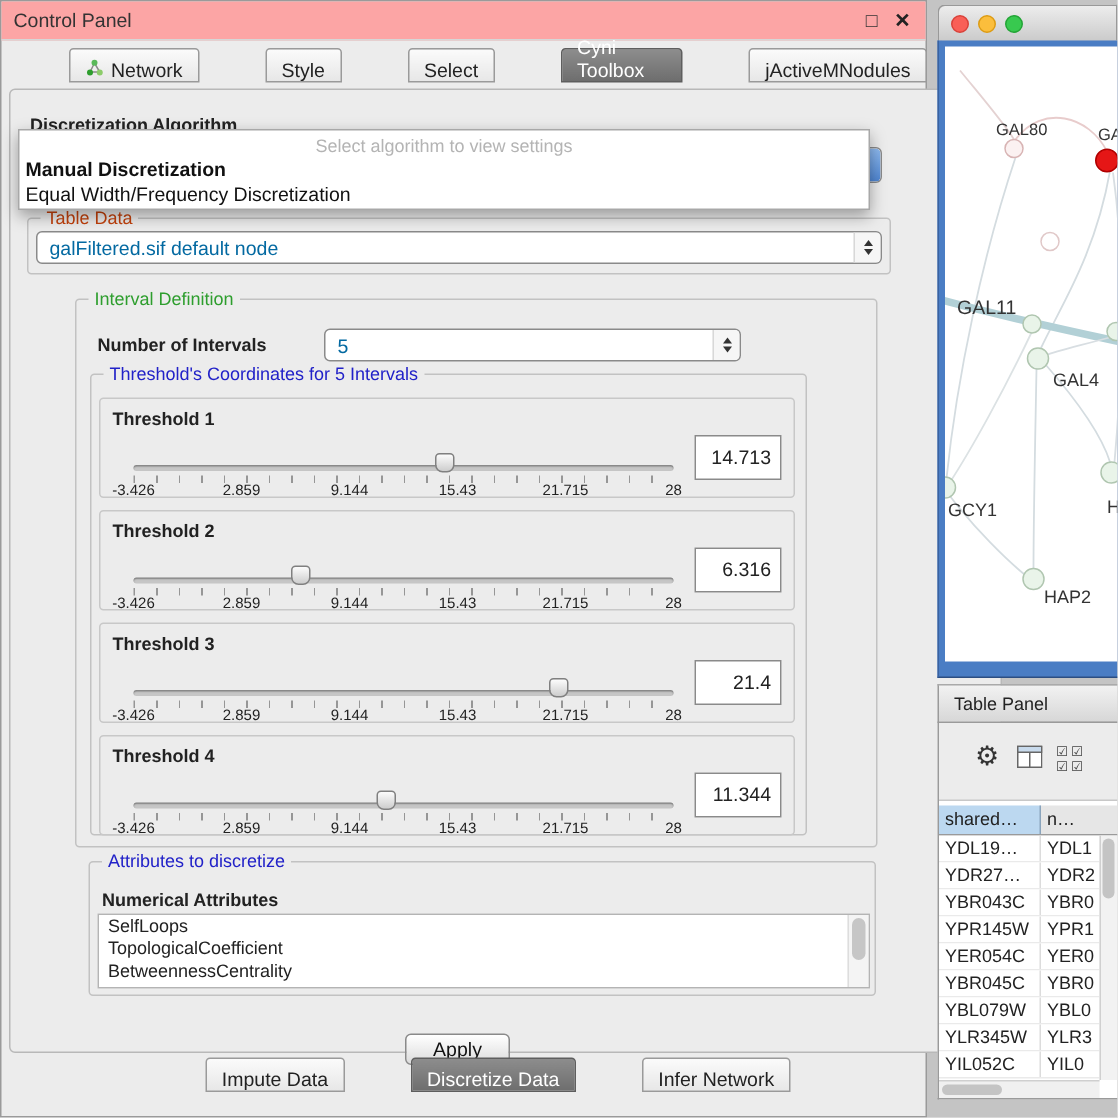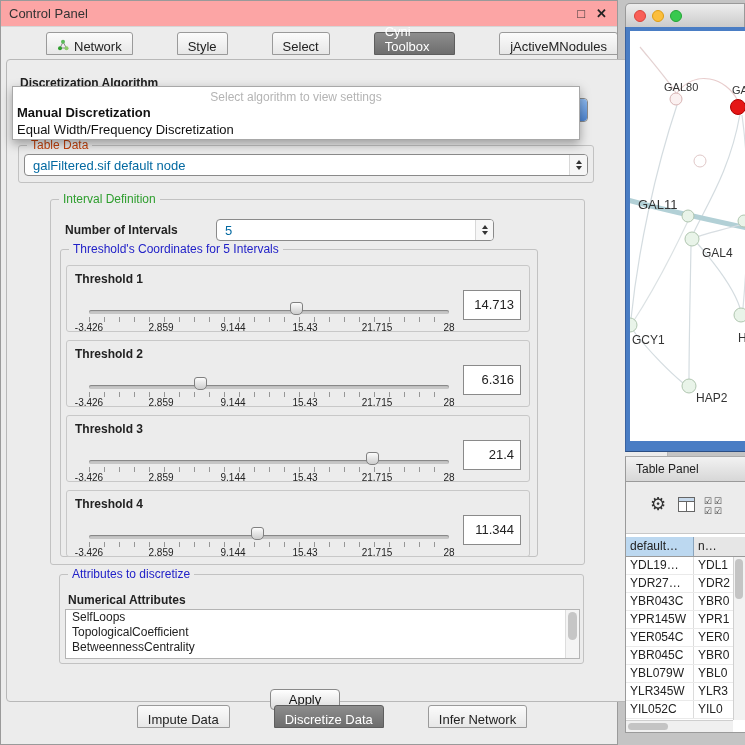--- a/index.html
+++ b/index.html
@@ -395,21 +395,21 @@
     </span>
     <span class="cb-grid">
       <span>☑</span>
         <span>☑</span>
       <span>☑</span>
         <span>☑</span>
     </span>
   </div>
 
   <div class="thead">
-    <div class="th0">default…</div>
+    <div class="th0">shared…</div>
     <div class="th1">n…</div>
   </div>
 
   <div class="tbody">
       <div class="trow">
         <div class="tcell c0">YDL19…</div>
         <div class="tcell c1">YDL1</div>
       </div>
       <div class="trow">
         <div class="tcell c0">YDR27…</div>

